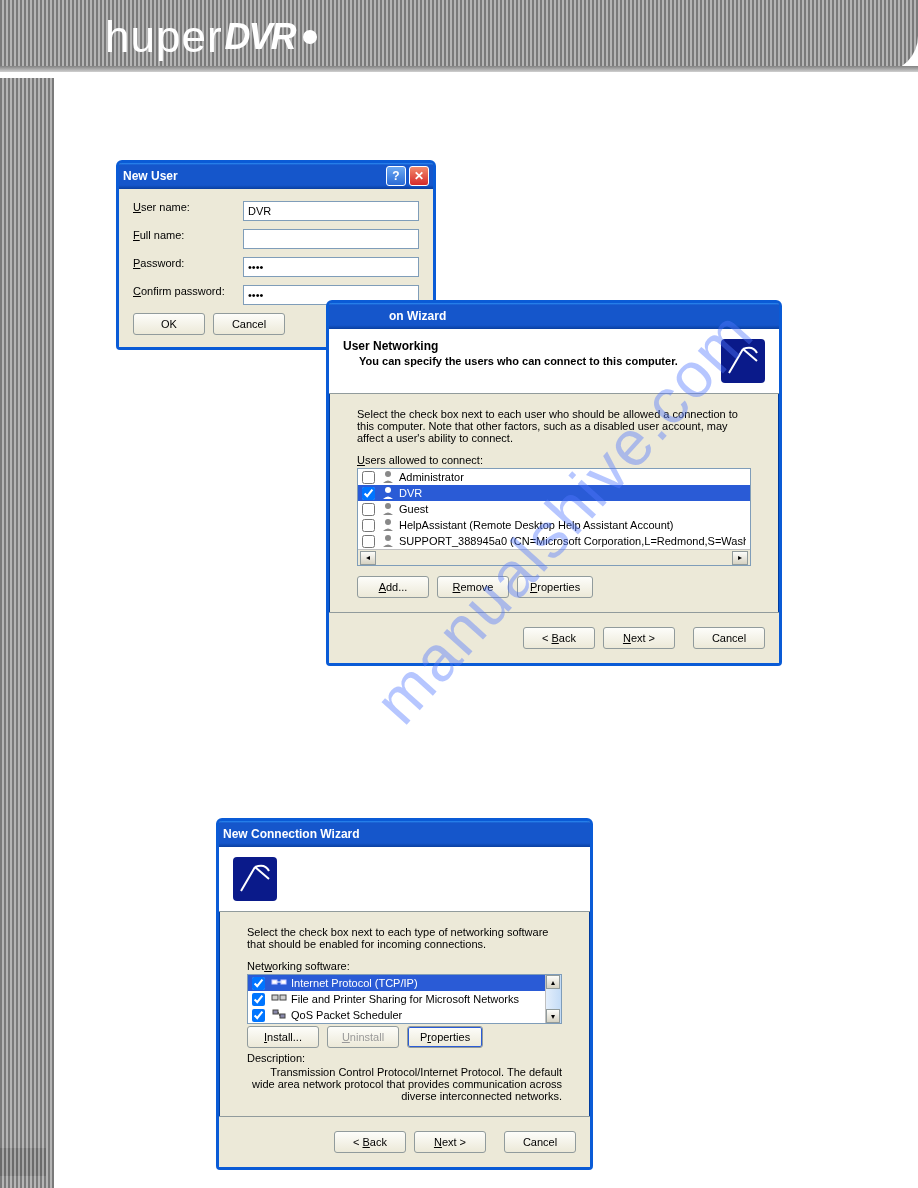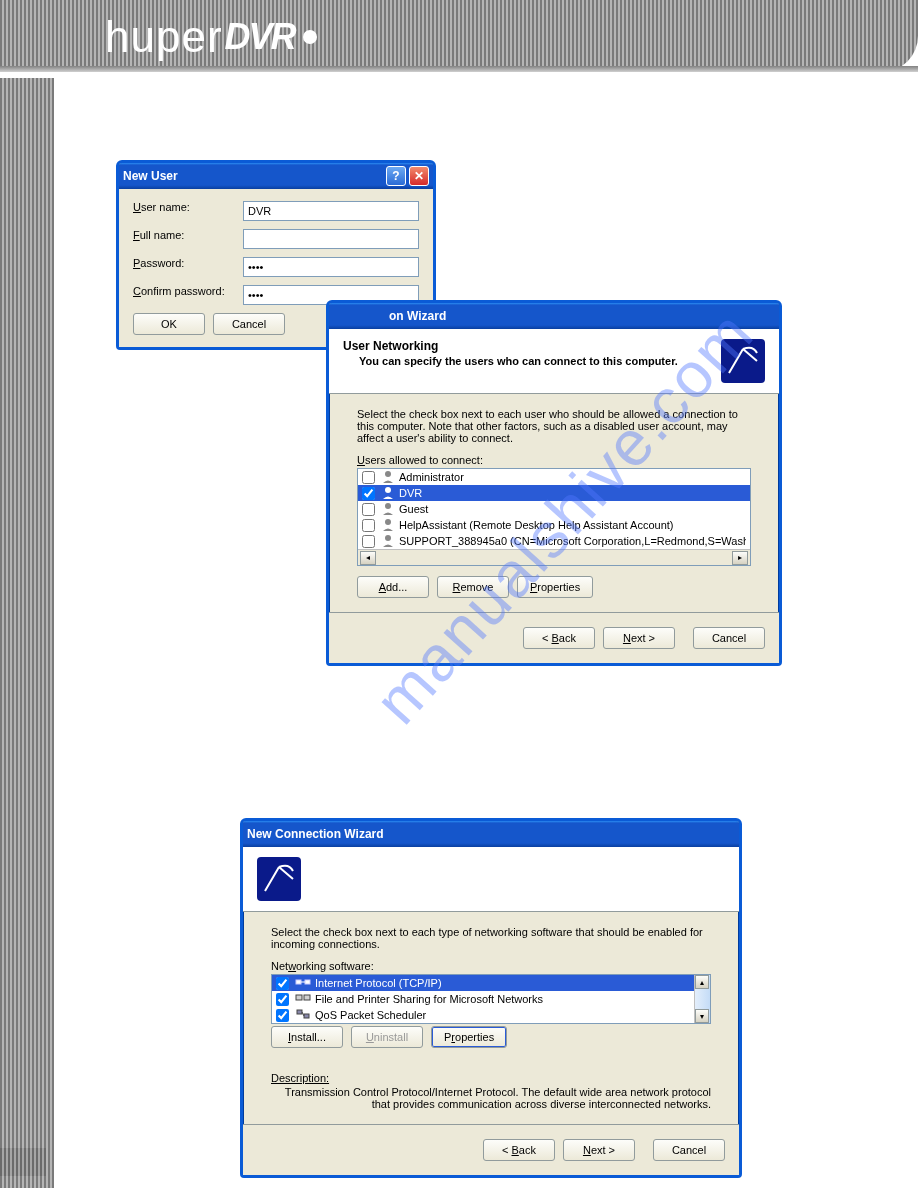--- a/index.html
+++ b/index.html
@@ -133,21 +133,21 @@
     border-top:1px solid #919b9c;
     padding:14px; display:flex; justify-content:flex-end; gap:8px;
     background:#ece9d8;
   }
 
   
   #dlg-wiz1{ left:326px; top:300px; width:456px; }
   #dlg-wiz1 .titlebar{ padding-left:60px;}
 
   
-  #dlg-wiz2{ left:240px; top:818px; width:502px; }
+  #dlg-wiz2{ left:216px; top:818px; width:377px; }
   .ul{ text-decoration:underline; }
 
   input[type=checkbox]{ margin:0 2px 0 0; width:13px; height:13px; }
 
   .watermark{
     position:absolute;
     left:300px; top:480px;
     transform:rotate(-48deg);
     font-size:64px;
     font-weight:300;
@@ -348,21 +348,21 @@
       <div class="scroll-v">
         <div class="scroll-btn" style="width:14px;height:14px;">▴</div>
         <div class="scroll-btn" style="width:14px;height:14px;">▾</div>
       </div>
     </div>
     <div class="btn-row" style="margin-top:2px;">
       <button class="xp-btn"><span class="ul">I</span>nstall...</button>
       <button class="xp-btn" disabled="" style="color:#999;"><span class="ul">U</span>ninstall</button>
       <button class="xp-btn" style="box-shadow:0 0 0 1px #2a5bd6 inset;">P<span class="ul">r</span>operties</button>
     </div>
-    <div style="margin-top:24px;text-decoration:underline;">Description:</div>
+    <div style="margin-top:4px;">Description:</div>
     <div style="margin-top:2px;text-align:right;">Transmission Control Protocol/Internet Protocol. The default wide area network protocol that provides communication across diverse interconnected networks.</div>
   </div>
   <div class="wizard-footer">
     <button class="xp-btn">&lt; <span class="ul">B</span>ack</button>
     <button class="xp-btn"><span class="ul">N</span>ext &gt;</button>
     <button class="xp-btn" style="margin-left:10px;">Cancel</button>
   </div>
 </div>
 
 </body></html>

